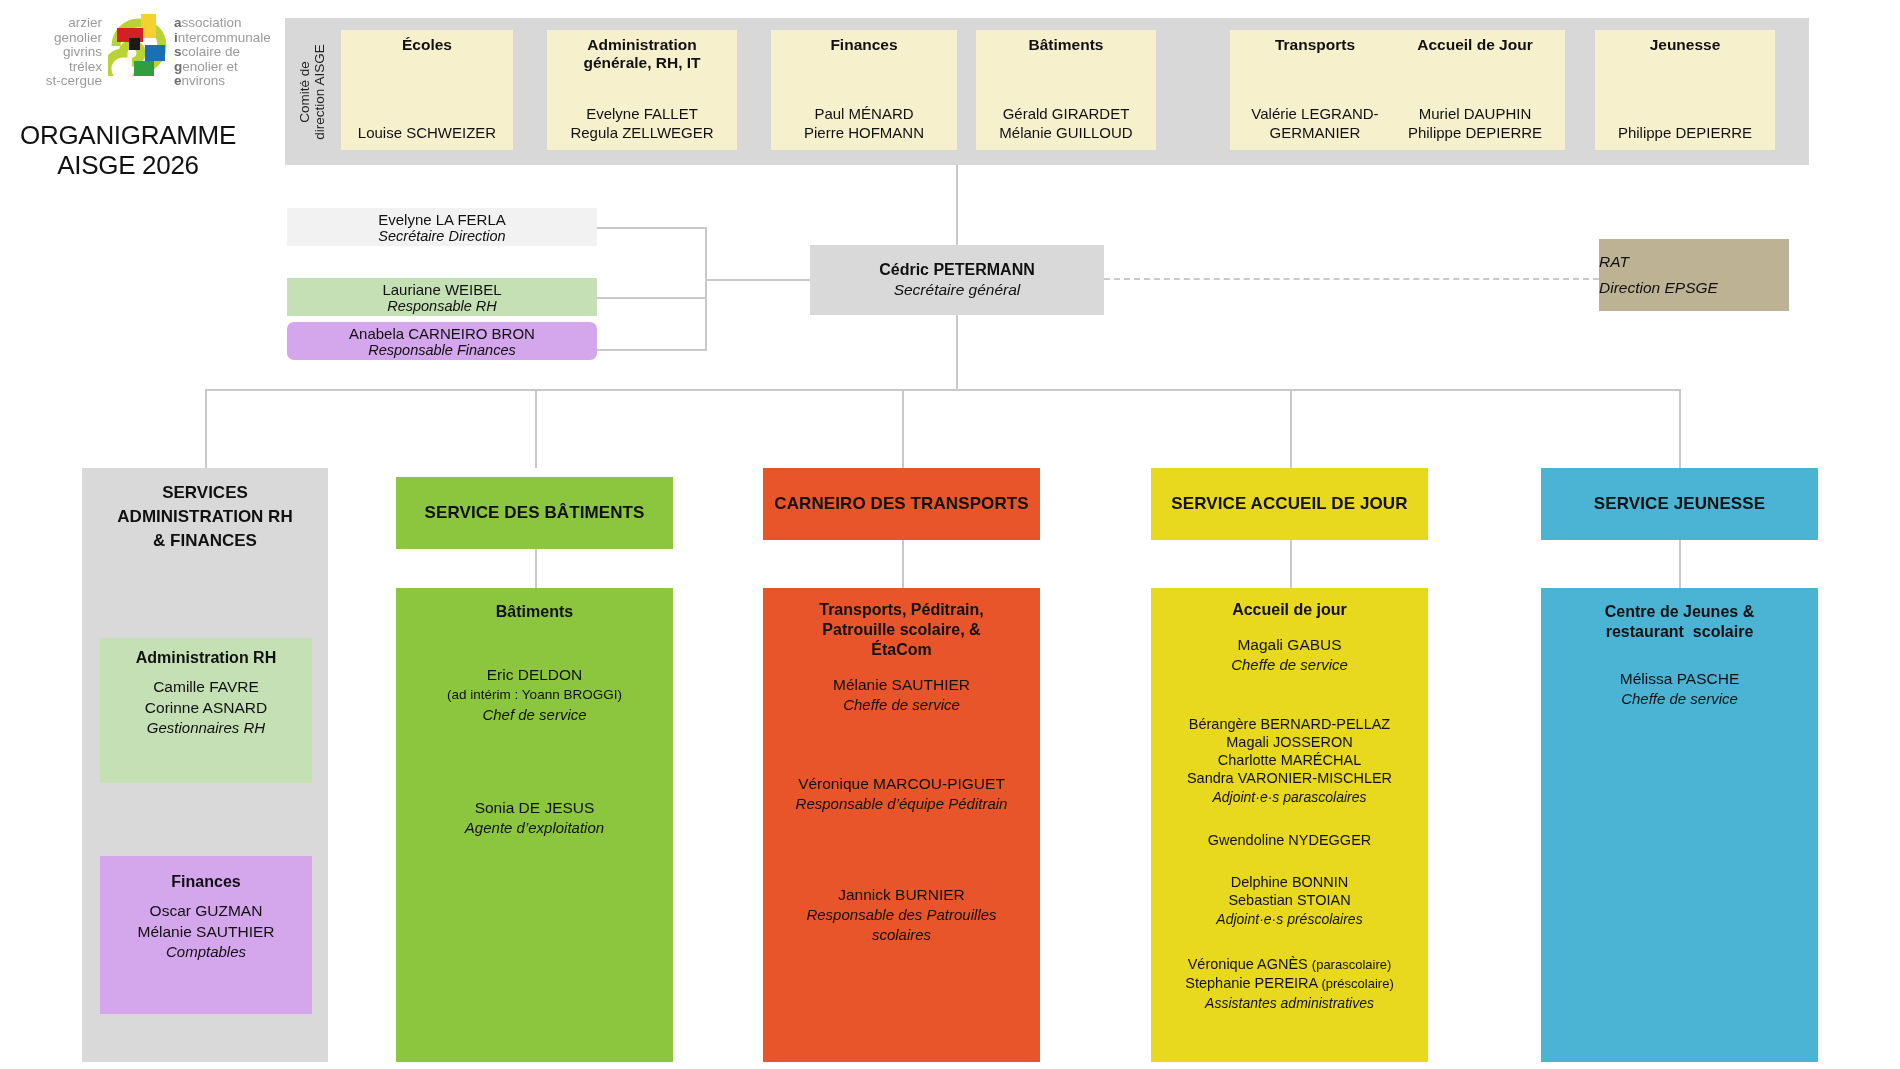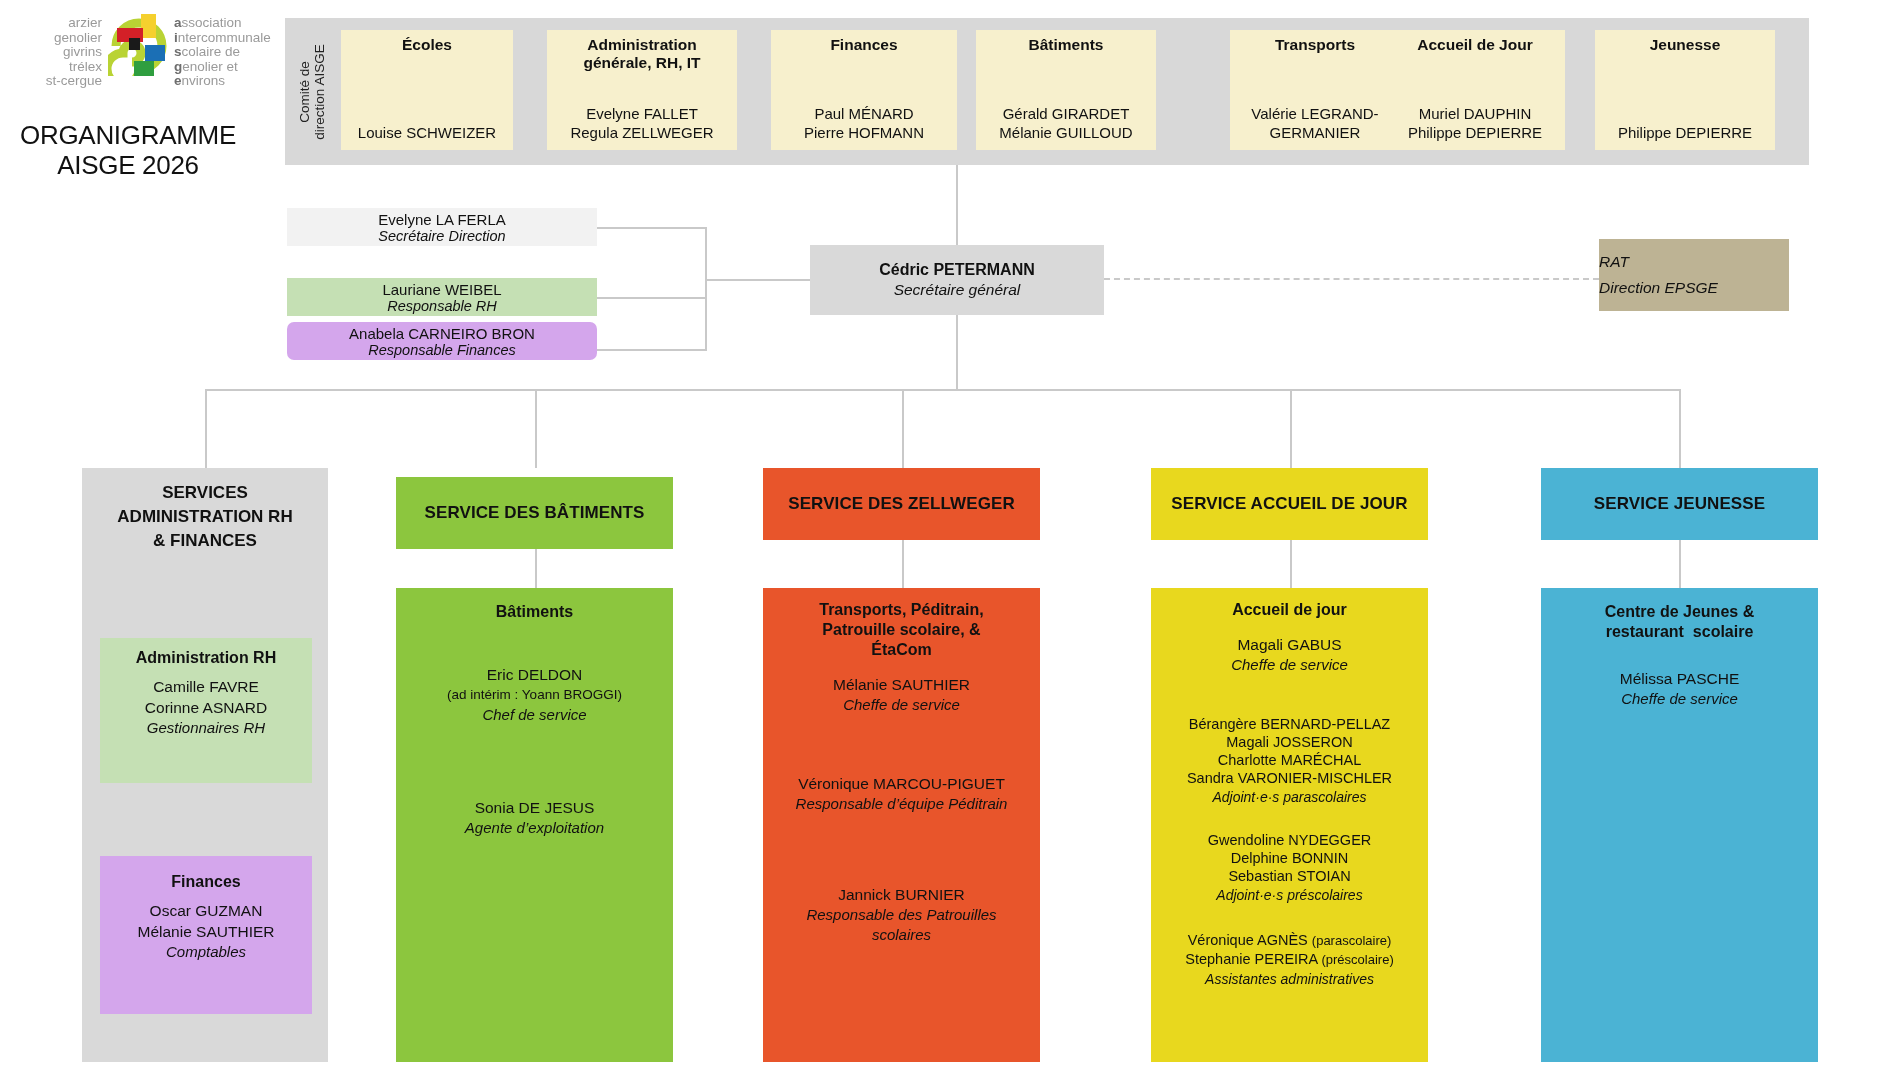--- a/index.html
+++ b/index.html
@@ -273,21 +273,21 @@
     <div style="height:42px"></div>
     <div class="p-name">Eric DELDON</div>
     <div class="p-sub">(ad intérim : Yoann BROGGI)</div>
     <div class="p-role">Chef de service</div>
     <div style="height:72px"></div>
     <div class="p-name">Sonia DE JESUS</div>
     <div class="p-role">Agente d’exploitation</div>
   </div>
 
   <div class="svchdr" style="left:763px;top:468px;width:277px;height:72px;background:#e8552b;">
-    <span>SERVICE DES ZELLWEGER</span>
+    <span>CARNEIRO DES TRANSPORTS</span>
   </div>
   <div class="svcbody" style="left:763px;top:588px;width:277px;height:474px;background:#e8552b;padding:12px 10px;">
     <div class="grp-title">Transports, Péditrain,<br>Patrouille scolaire, &amp;<br>ÉtaCom</div>
     <div style="height:14px"></div>
     <div class="p-name">Mélanie SAUTHIER</div>
     <div class="p-role">Cheffe de service</div>
     <div style="height:58px"></div>
     <div class="p-name">Véronique MARCOU-PIGUET</div>
     <div class="p-role">Responsable d’équipe Péditrain</div>
     <div style="height:70px"></div>
@@ -304,21 +304,21 @@
     <div class="p-name">Magali GABUS</div>
     <div class="p-role">Cheffe de service</div>
     <div style="height:40px"></div>
     <div class="p-name" style="font-size:14.5px;line-height:18px;">Bérangère BERNARD-PELLAZ</div>
     <div class="p-name" style="font-size:14.5px;line-height:18px;">Magali JOSSERON</div>
     <div class="p-name" style="font-size:14.5px;line-height:18px;">Charlotte MARÉCHAL</div>
     <div class="p-name" style="font-size:14.5px;line-height:18px;">Sandra VARONIER-MISCHLER</div>
     <div class="p-role" style="font-size:14px;">Adjoint·e·s parascolaires</div>
     <div style="height:24px"></div>
     <div class="p-name" style="font-size:14.5px;line-height:18px;">Gwendoline NYDEGGER</div>
-    <div class="p-name" style="font-size:14.5px;line-height:18px;">Delphine BONNIN</div>
+    <div class="p-name" style="font-size:14.5px;line-height:18px;margin-top:24px;">Delphine BONNIN</div>
     <div class="p-name" style="font-size:14.5px;line-height:18px;">Sebastian STOIAN</div>
     <div class="p-role" style="font-size:14px;">Adjoint·e·s préscolaires</div>
     <div style="height:26px"></div>
     <div class="p-name" style="font-size:14.5px;line-height:19px;">
       <span>Véronique AGNÈS</span>
       <span style="font-size:13px;">(parascolaire)</span>
     </div>
     <div class="p-name" style="font-size:14.5px;line-height:19px;">
       <span>Stephanie PEREIRA</span>
       <span style="font-size:13px;">(préscolaire)</span>

